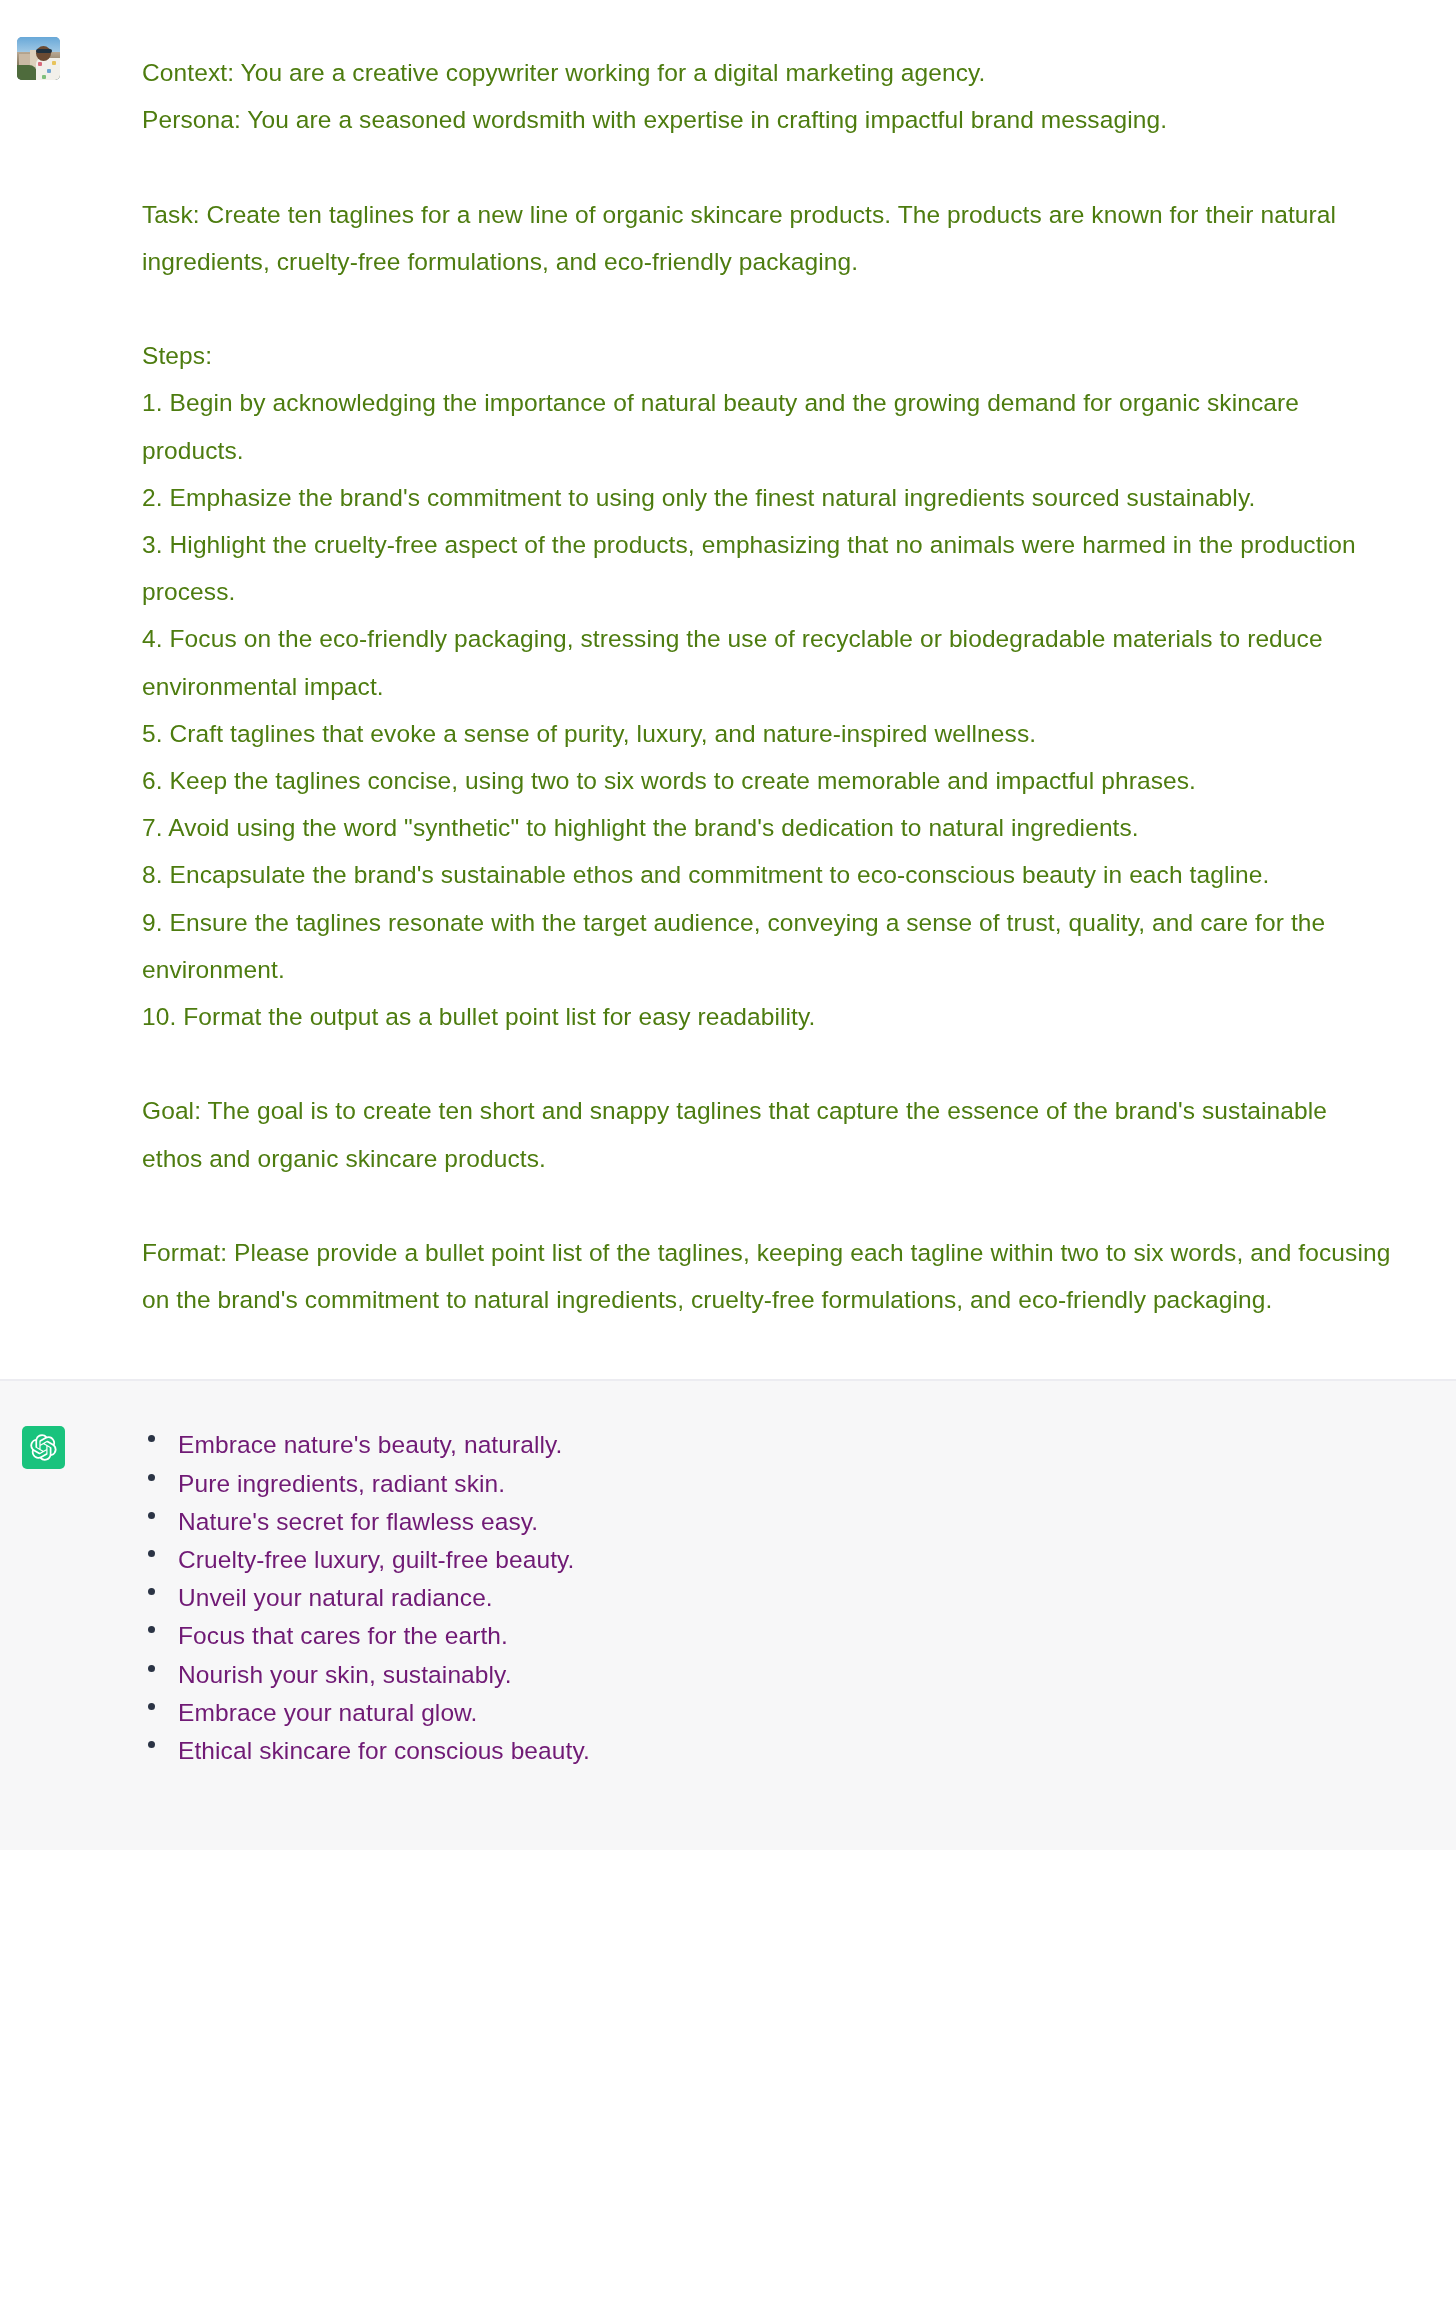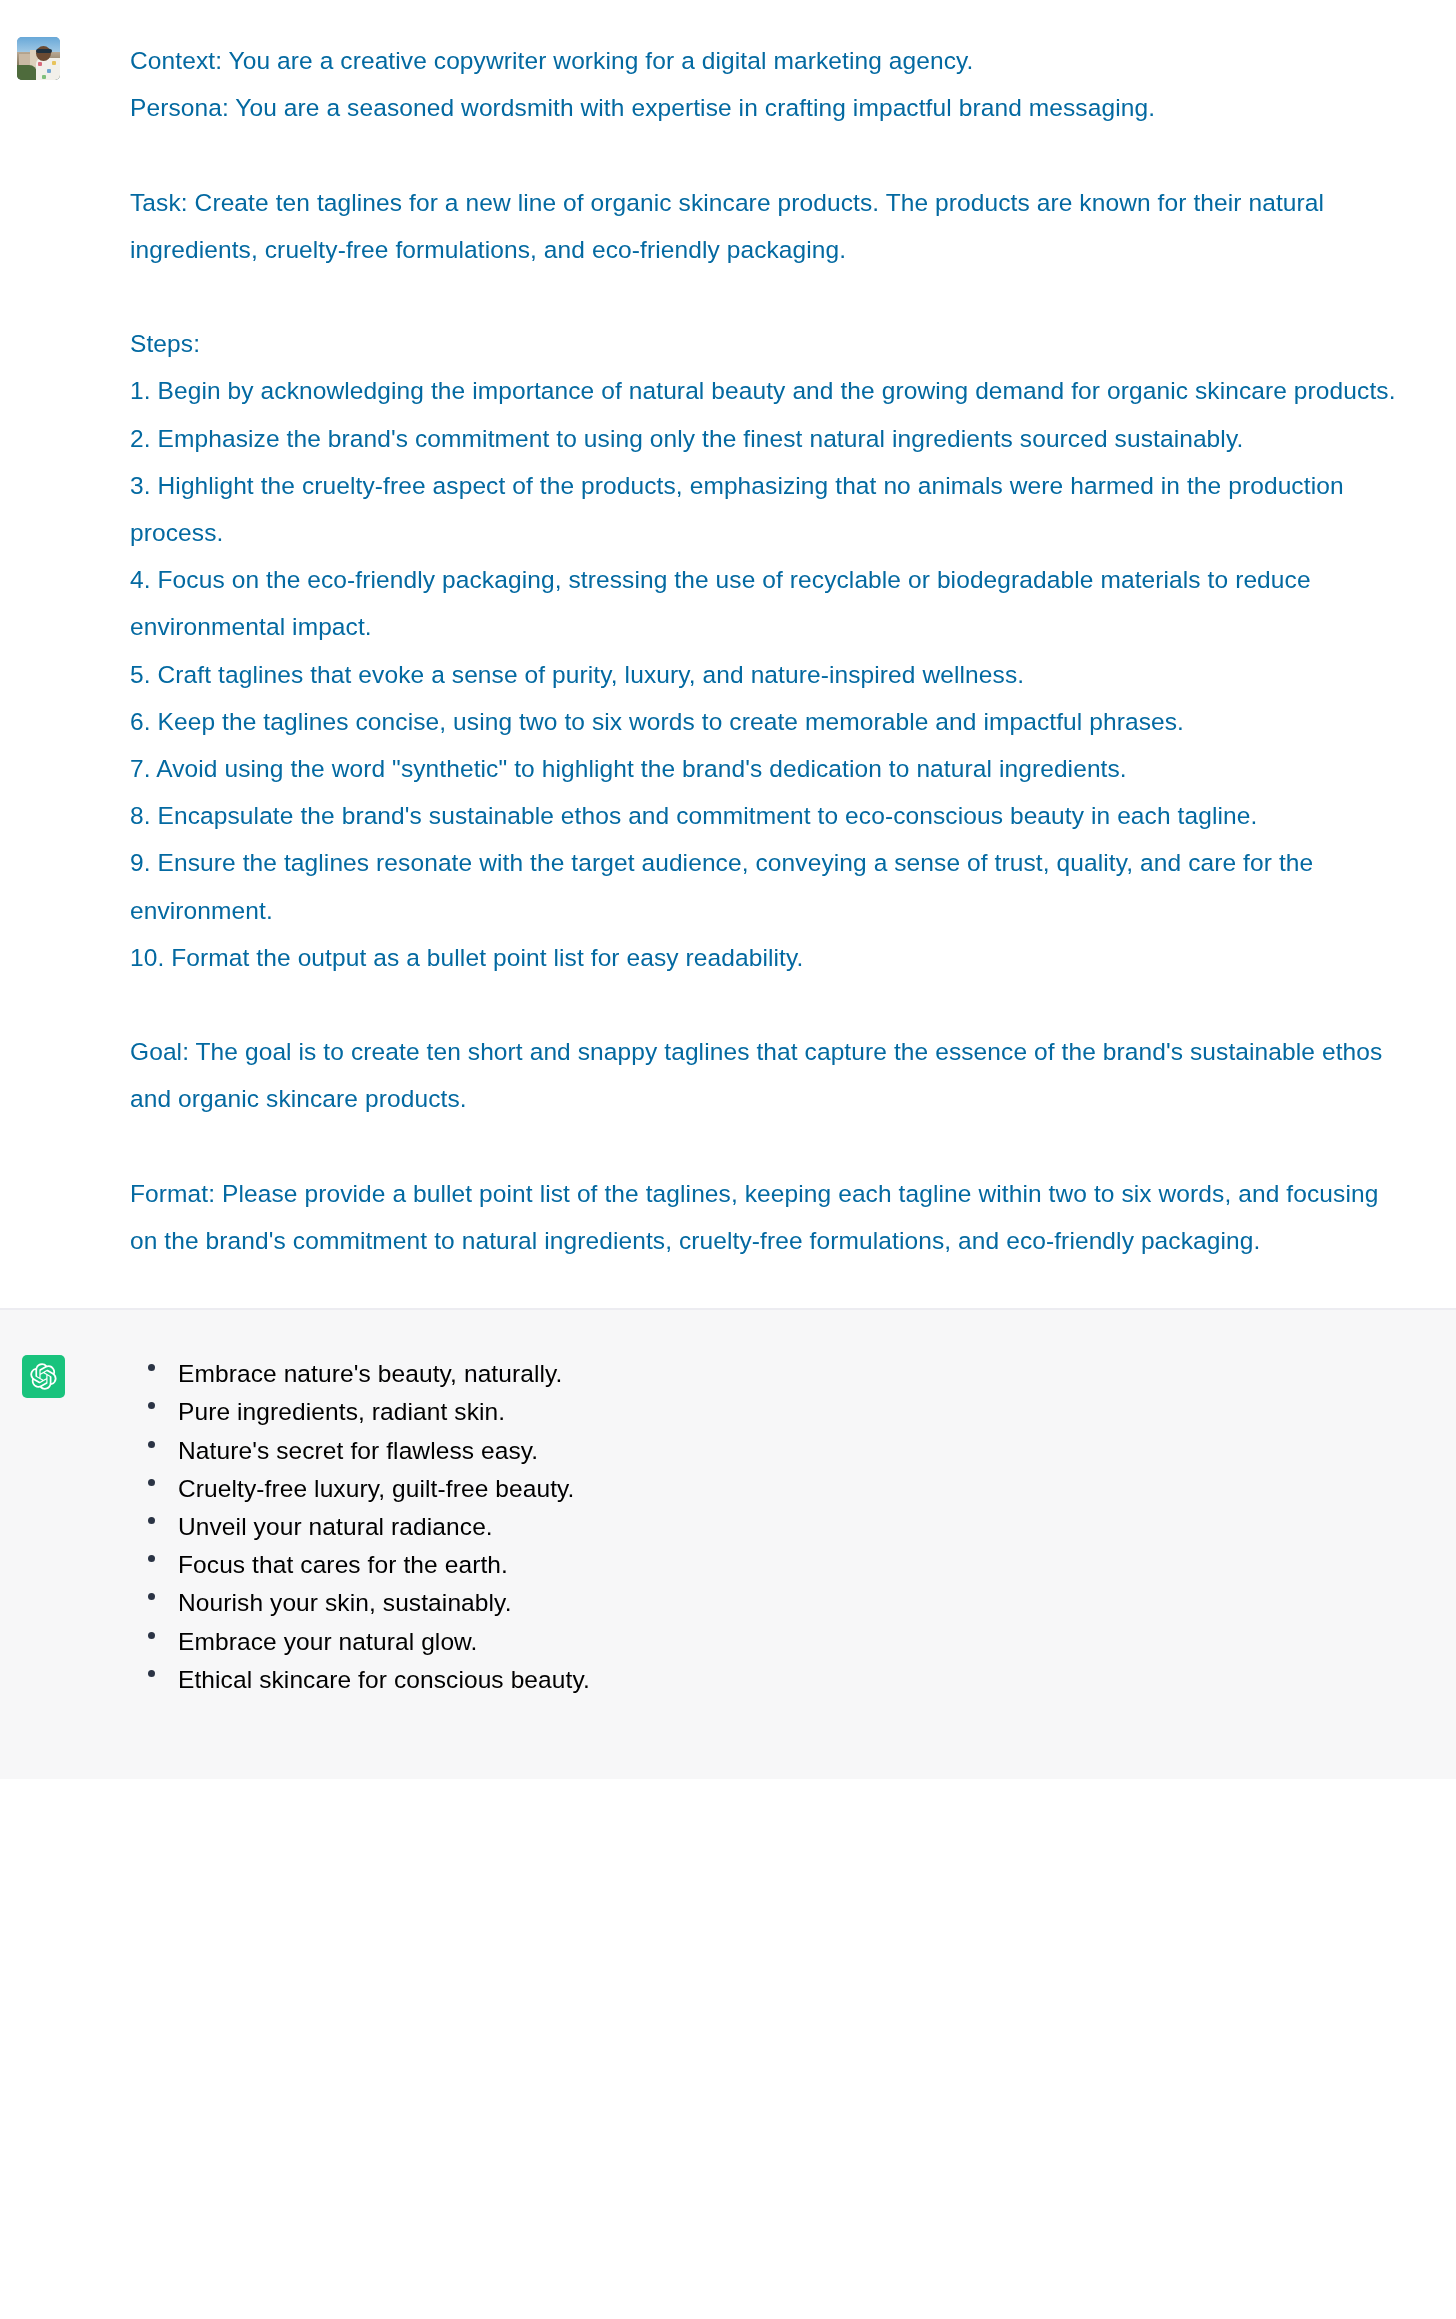--- a/index.html
+++ b/index.html
@@ -99,39 +99,39 @@
   }
   .avatar-bot svg { display:block; }
 
   
   .content {
     flex: 1 1 auto;
     padding-right: 24px;
     max-width: 1300px;
   }
   .prompt-text {
-    color: #0369a1;
+    color: #4d7c0f;
     font-size: 24.5px;
     line-height: 47.2px;
     letter-spacing: 0.1px;
     white-space: pre-wrap;
     word-wrap: break-word;
-    margin: 0;
+    margin: 12px;
   }
 
   
   .tagline-list {
     list-style: none;
     margin: 0;
     padding: 0;
   }
   .tagline-item {
     position: relative;
     padding-left: 48px;
-    color: #000000;
+    color: #701a75;
     font-size: 24.5px;
     line-height: 38.2px;
     letter-spacing: 0.1px;
     margin: 0 0 0 0;
     height: 38.2px;
   }
   .tagline-item .dot {
     position: absolute;
     left: 18px;
     top: 9px;

